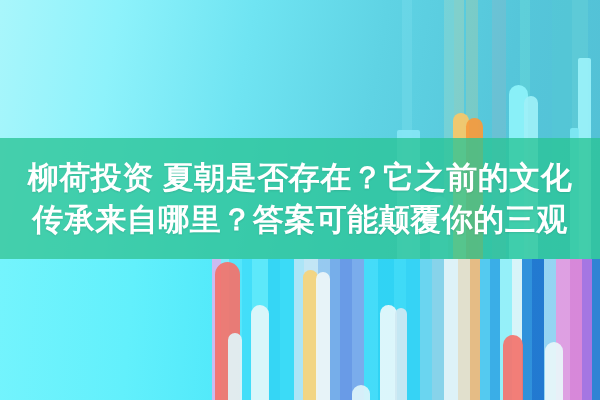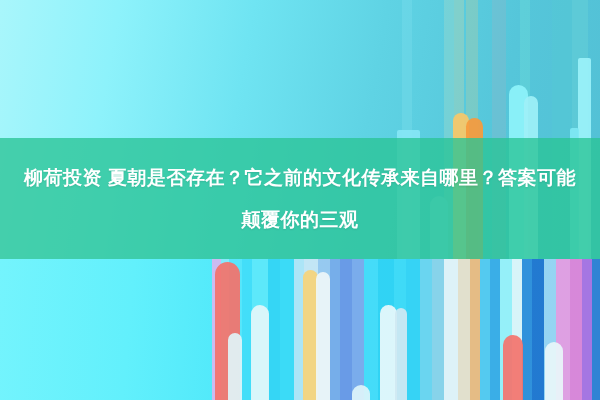--- a/index.html
+++ b/index.html
@@ -77,21 +77,21 @@
     position: absolute;
     left: 0;
     right: 0;
     top: 138px;
     height: 121px;
     display: flex;
     align-items: center;
     justify-content: center;
     text-align: center;
     color: #ffffff;
-    font-size: 19px;
+    font-size: 31px;
     font-weight: bold;
     line-height: 42px;
     letter-spacing: .5px;
     padding: 0 18px;
     box-sizing: border-box;
     text-shadow: 0 1px 2px rgba(0,0,0,0.10);
     white-space: pre-wrap;
   }
 </style>
 </head>

